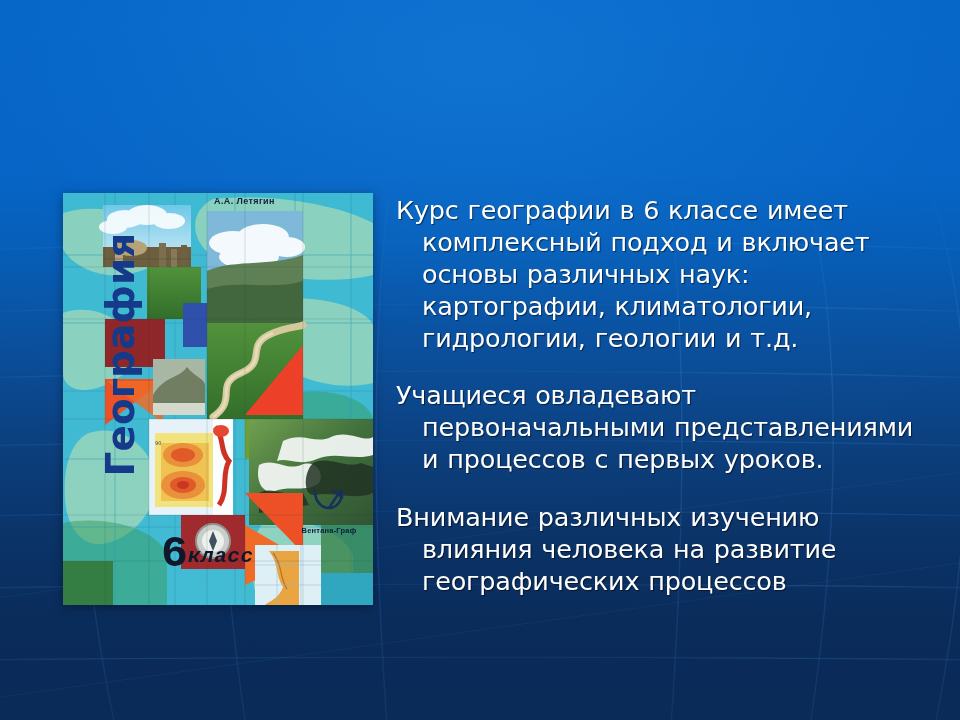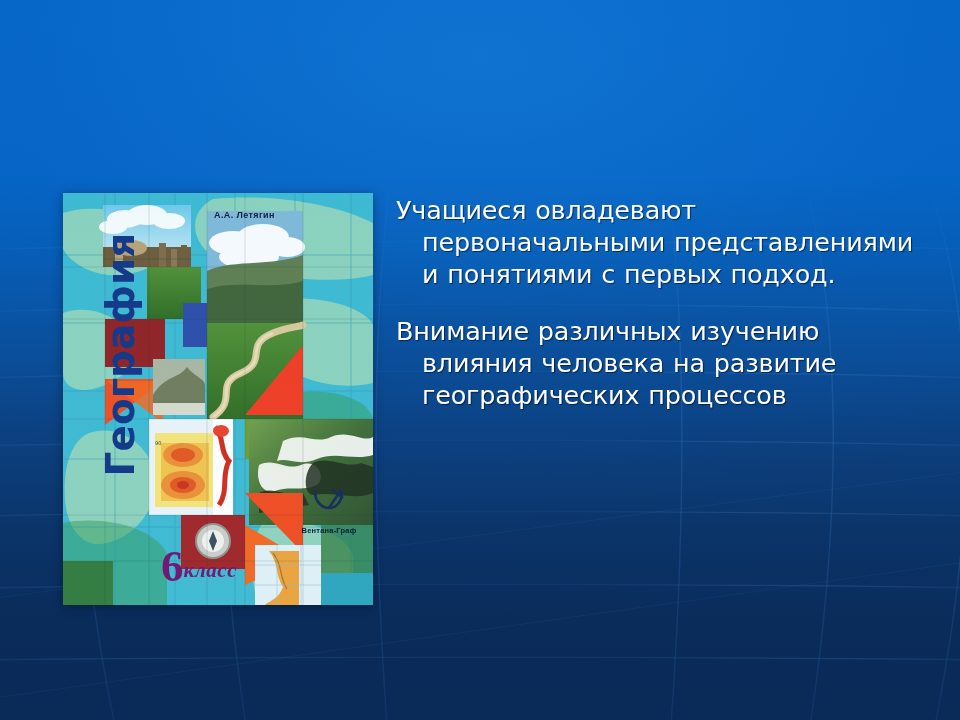--- a/index.html
+++ b/index.html
@@ -69,34 +69,34 @@
     font-weight: bold;
     color: #153a8a;
     letter-spacing: 0px;
     text-align: center;
     white-space: nowrap;
     font-family: "DejaVu Sans", sans-serif;
   }
   .book-author {
     position: absolute;
     left: 151px;
-    top: 17px;
+    top: 3px;
     font-size: 9px;
     font-weight: bold;
     color: #14213f;
     letter-spacing: .4px;
     white-space: nowrap;
   }
   .book-grade {
     position: absolute;
     left: 98px;
-    top: 347px;
-    color: #701a75;
+    top: 336px;
+    color: #0f172a;
     white-space: nowrap;
-    font-family: Liberation Serif, serif;
+    font-family: Liberation Mono, monospace;
   }
   .book-grade .num {
     font-size: 45px;
     font-weight: bold;
     vertical-align: -4px;
   }
   .book-grade .word {
     font-size: 21px;
     font-weight: bold;
     font-style: italic;
@@ -378,17 +378,18 @@
       <svg width="34" height="22" viewBox="0 0 34 22">
         <path d="M3,3 C 3,14 10,20 17,20 C 24,20 30,14 30,4" stroke="#17305e" stroke-width="2.6" fill="none" stroke-linecap="round"></path>
         <path d="M17,20 L29,2" stroke="#17305e" stroke-width="2.4" fill="none"></path>
         <path d="M20,2 L31,10" stroke="#17305e" stroke-width="2.4" fill="none"></path>
       </svg>
       <div class="pub-name">Вентана-Граф</div>
     </div>
   </div>
 
   <div class="content">
-    <p class="bullet">Учащиеся овладевают первоначальными представлениями и понятиями с первых подход.</p>
+    <p class="bullet">Курс географии в 6 классе имеет комплексный подход и включает основы различных наук: картографии, климатологии, гидрологии, геологии и т.д.</p>
+    <p class="bullet">Учащиеся овладевают первоначальными представлениями и процессов с первых уроков.</p>
     <p class="bullet">Внимание различных изучению влияния человека на развитие географических процессов</p>
   </div>
 
 </div>
 
 </body></html>

